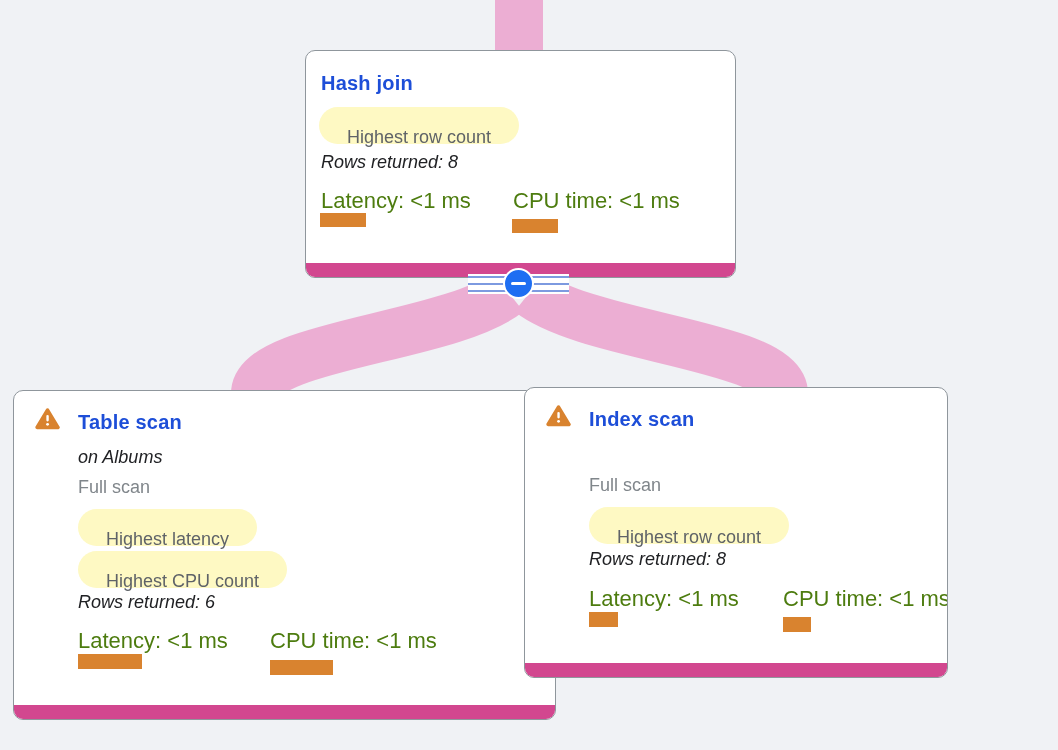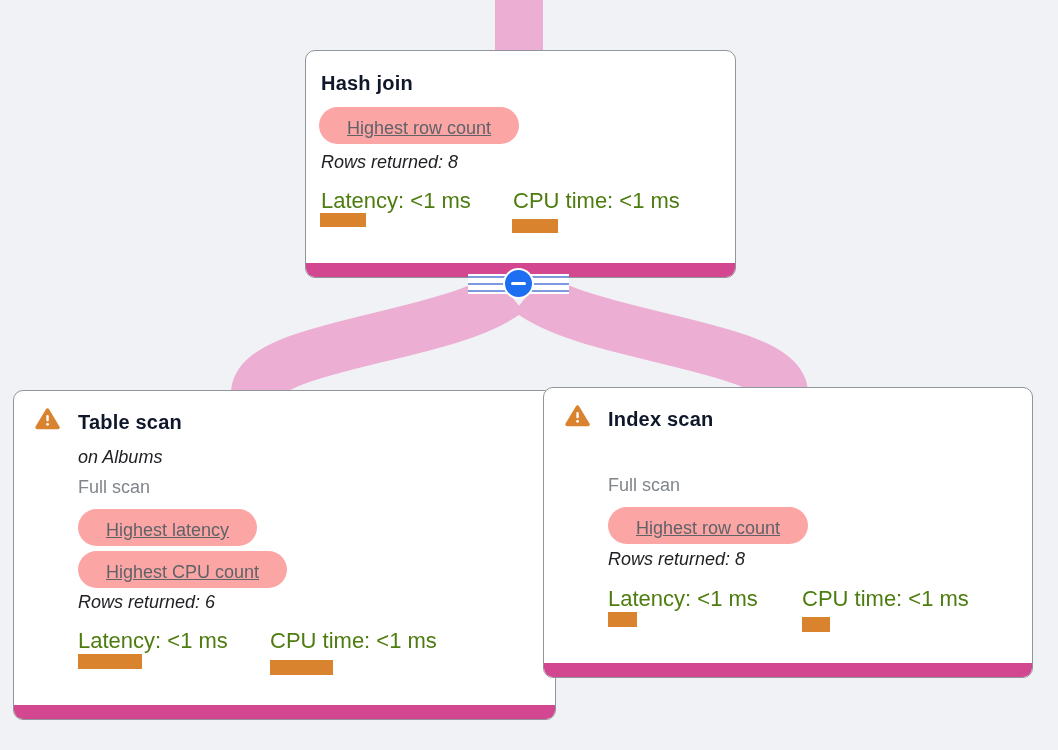--- a/index.html
+++ b/index.html
@@ -16,30 +16,29 @@
     position:absolute; z-index:2;
     background:#fff;
     border:1.5px solid #8f969c;
     border-radius:10px;
     overflow:hidden;
   }
   .card-footer {
     position:absolute; left:0; right:0; bottom:0;
     height:14px; background:#d2478f;
   }
-  .node-title { position:absolute; font-size:20px; font-weight:bold; color:#0f172a; letter-spacing:.2px; }
+  .node-title { position:absolute; font-size:20px; font-weight:bold; color:#1d4ed8; letter-spacing:.2px; }
   .node-line  { position:absolute; font-size:18px; color:#202124;font-style:italic; }
   .node-gray  { position:absolute; font-size:18px; color:#80868b; }
   .badge {
     position:absolute;
-    background:#fca5a5; color:#5f6368;
+    background:#fef9c3; color:#5f6368;
     font-size:18px; border-radius:20px;
-    padding:3px 28px; height:37px; line-height:37px;
+    padding:12px 28px; height:37px; line-height:37px;
     white-space:nowrap;
-    text-decoration:underline;
   }
   .metric-label { position:absolute; font-size:22px; color:#4d7c0f; white-space:nowrap; }
   .metric-bar { position:absolute; height:14px; background:#d9832f; }
   .warn { position:absolute; width:25px; height:23px; }
   
   .collapse-ribbon {
     position:absolute; left:468px; top:274px; width:101px; height:20px;
     background:#ffffff; z-index:3;
   }
   .collapse-ribbon .line {
@@ -97,21 +96,21 @@
   <div class="badge" style="left:64px; top:118px;text-align:center;">Highest latency</div>
   <div class="badge" style="left:64px; top:160px;">Highest CPU count</div>
   <div class="node-line" style="left:64px; top:201px;">Rows returned: 6</div>
   <div class="metric-label" style="left:64px; top:237px;">Latency: &lt;1 ms</div>
   <div class="metric-label" style="left:256px; top:237px;">CPU time: &lt;1 ms</div>
   <div class="metric-bar" style="left: 64px; top: 263px; height: 15px; width: 64px;"></div>
   <div class="metric-bar" style="left: 256px; top: 269px; height: 15px; width: 63px;"></div>
   <div class="card-footer"></div>
 </div>
 
-<div class="card" style="left:543px; top:387px; width:490px; height:291px;">
+<div class="card" style="left:524px; top:387px; width:424px; height:291px;">
   <svg class="warn" style="left:21px; top:16px;" viewBox="0 0 24 22">
     <path d="M12 3 L22 19.5 H2 Z" fill="#d9832f" stroke="#d9832f" stroke-width="3.5" stroke-linejoin="round"></path>
     <rect x="10.9" y="7.6" width="2.3" height="6.2" rx="1.1" fill="#fff"></rect>
     <circle cx="12.05" cy="16.6" r="1.35" fill="#fff"></circle>
   </svg>
   <div class="node-title" style="left:64px; top:20px;">Index scan</div>
   <div class="node-gray" style="left:64px; top:87px;">Full scan</div>
   <div class="badge" style="left:64px; top:119px;">Highest row count</div>
   <div class="node-line" style="left:64px; top:161px;">Rows returned: 8</div>
   <div class="metric-label" style="left:64px; top:198px;">Latency: &lt;1 ms</div>

